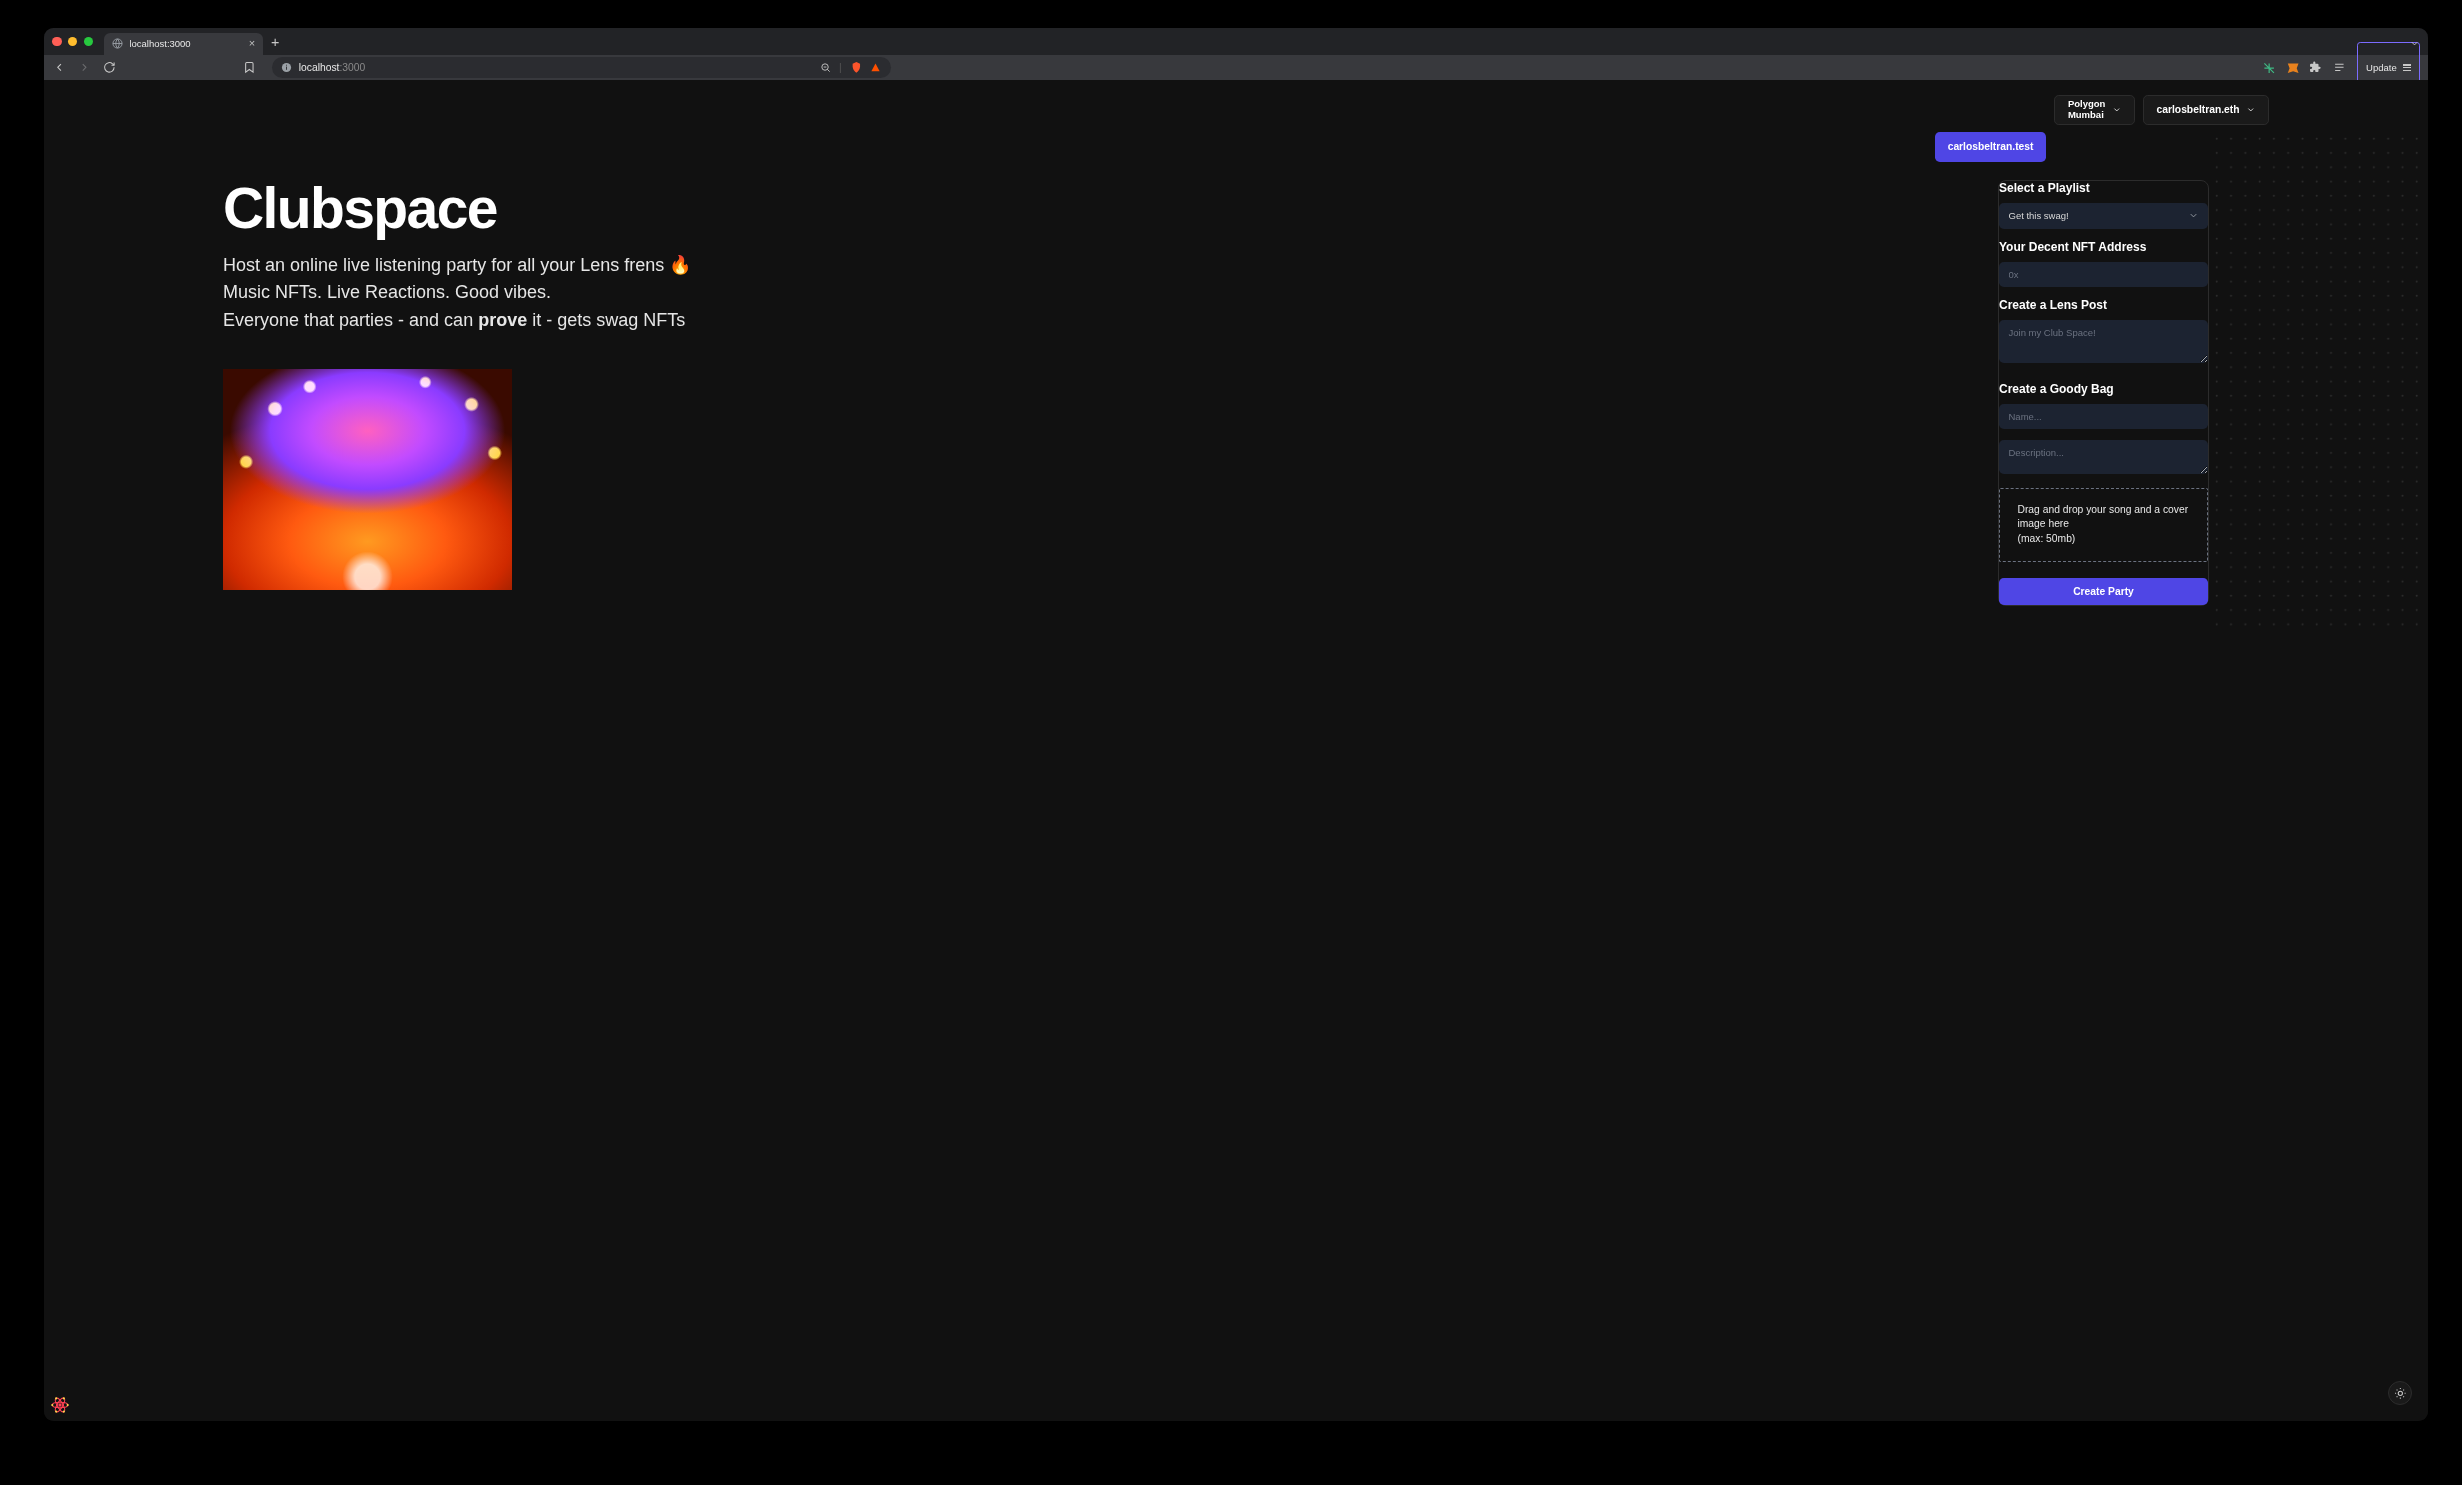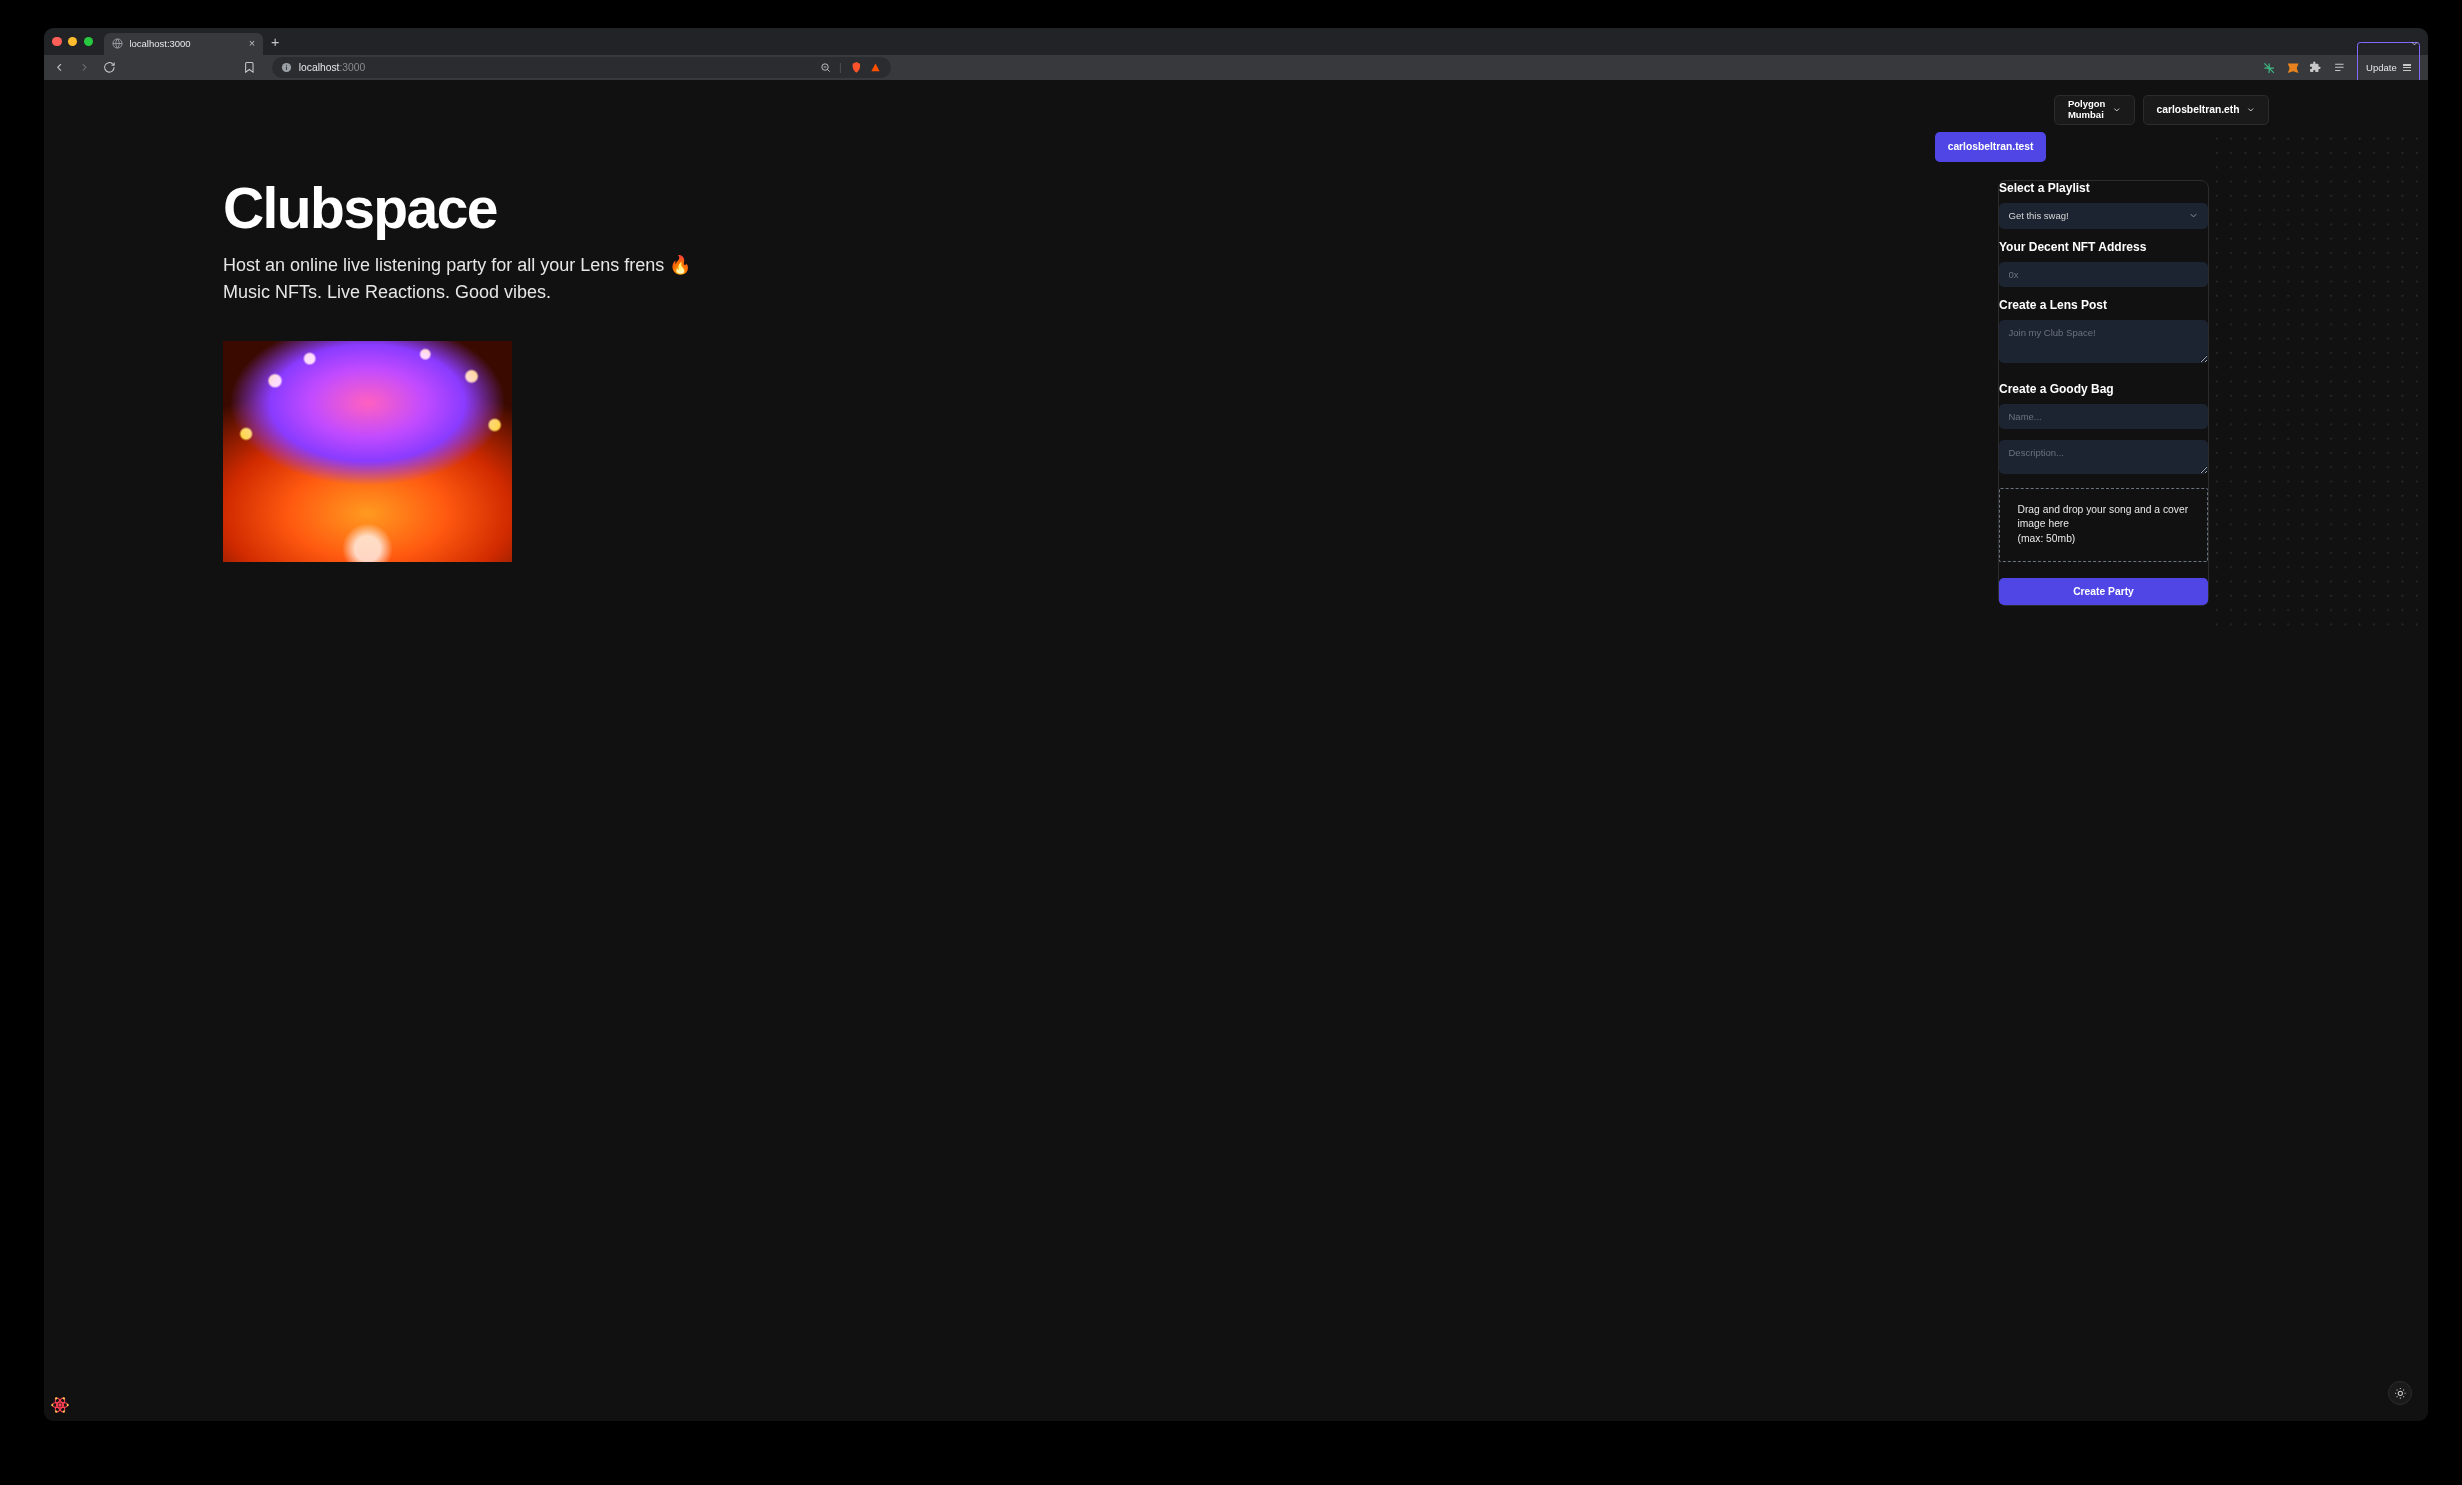--- a/index.html
+++ b/index.html
@@ -379,20 +379,23 @@
             <polyline points="6 9 12 15 18 9"></polyline>
           </svg>
       </div>
     </div>
 
     <div class="main-row">
       <div class="hero">
         <h1>Clubspace</h1>
         <p>Host an online live listening party for all your Lens frens 🔥</p>
         <p>Music NFTs. Live Reactions. Good vibes.</p>
+        <p>
+          <span>Everyone that parties - and can </span><strong>prove</strong><span> it - gets swag NFTs</span>
+        </p>
         <div class="hero-image"></div>
       </div>
 
       <div class="form-card">
         <div class="flabel">Select a Playlist</div>
         <div class="fselect">
           <span>Get this swag!</span>
           <svg width="11" height="11" viewBox="0 0 24 24" fill="none" stroke="#9aa0a6" stroke-width="2">
               <polyline points="6 9 12 15 18 9"></polyline>
             </svg>

